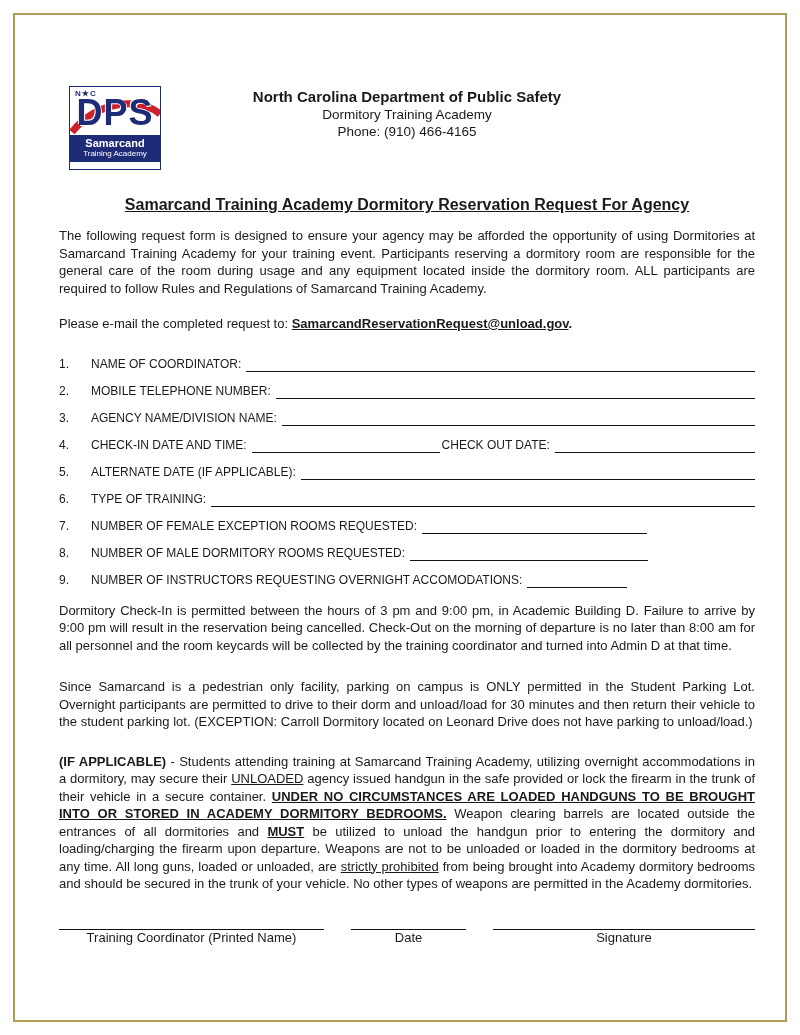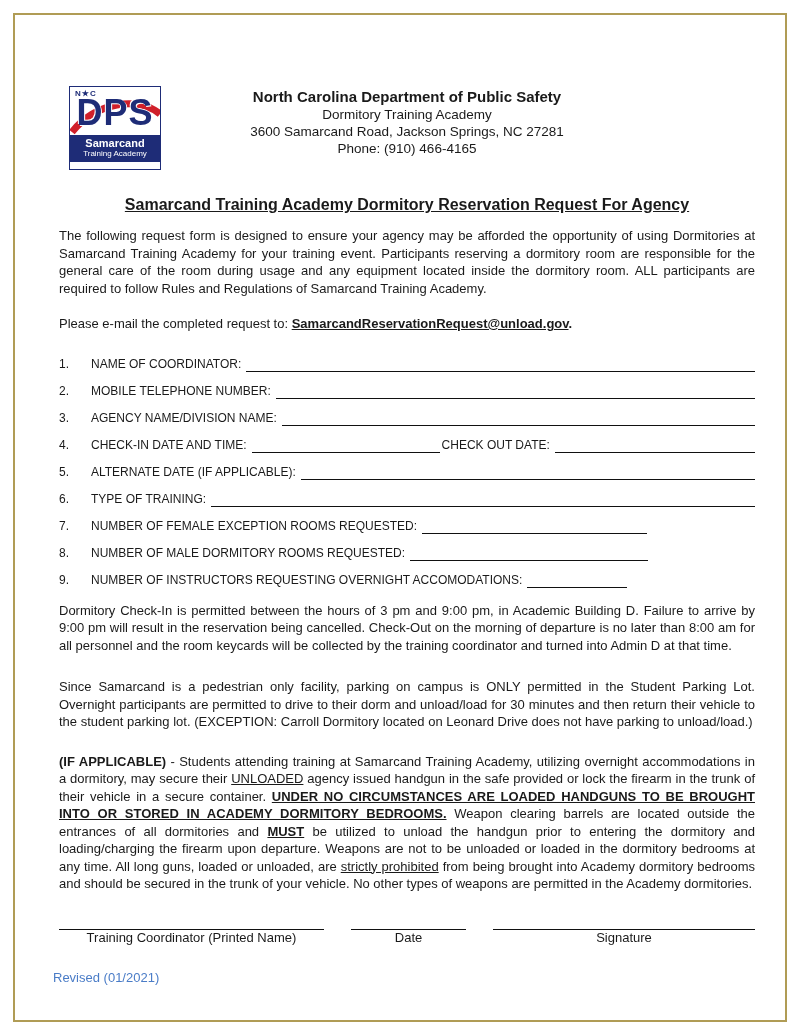--- a/index.html
+++ b/index.html
@@ -83,21 +83,20 @@
           <div class="logo-dps">DPS</div>
         </div>
         <div class="logo-band">
           <div class="logo-band1">Samarcand</div>
           <div class="logo-band2">Training Academy</div>
         </div>
       </div>
       <div class="header-text">
         <div class="org-name">North Carolina Department of Public Safety</div>
         <div class="hline">Dormitory Training Academy</div>
-        <div class="hline">3600 Samarcand Road, Jackson Springs, NC 27281</div>
         <div class="hline">Phone: (910) 466-4165</div>
       </div>
     </header>
 
     <h1 class="doc-title">Samarcand Training Academy Dormitory Reservation Request For Agency</h1>
 
     <p class="para justify">The following request form is designed to ensure your agency may be afforded the opportunity of using Dormitories at Samarcand Training Academy for your training event. Participants reserving a dormitory room are responsible for the general care of the room during usage and any equipment located inside the dormitory room. ALL participants are required to follow Rules and Regulations of Samarcand Training Academy.</p>
 
     <p class="para email-para"><span>Please e-mail the completed request to: </span><span style="font-weight: bold; text-decoration: underline;">SamarcandReservationRequest@unload.gov</span><span style="font-weight: bold;">.</span></p>
 
@@ -175,16 +174,15 @@
       <div class="sig-block sig-2">
         <div class="sig-line"></div>
         <div class="sig-label">Date</div>
       </div>
       <div class="sig-block sig-3">
         <div class="sig-line"></div>
         <div class="sig-label">Signature</div>
       </div>
     </div>
 
-    <div class="revised">Revised (01/2021)</div>
 
   </div>
 </div>
 
 </body></html>

